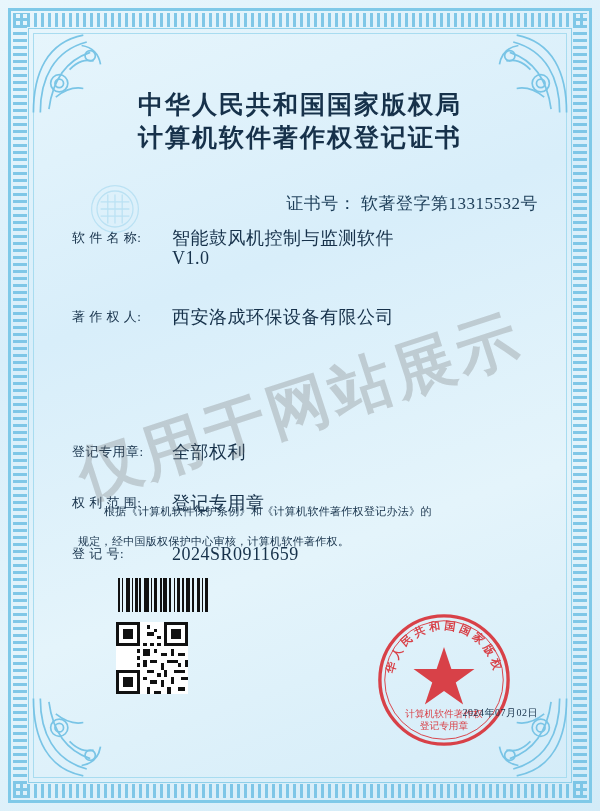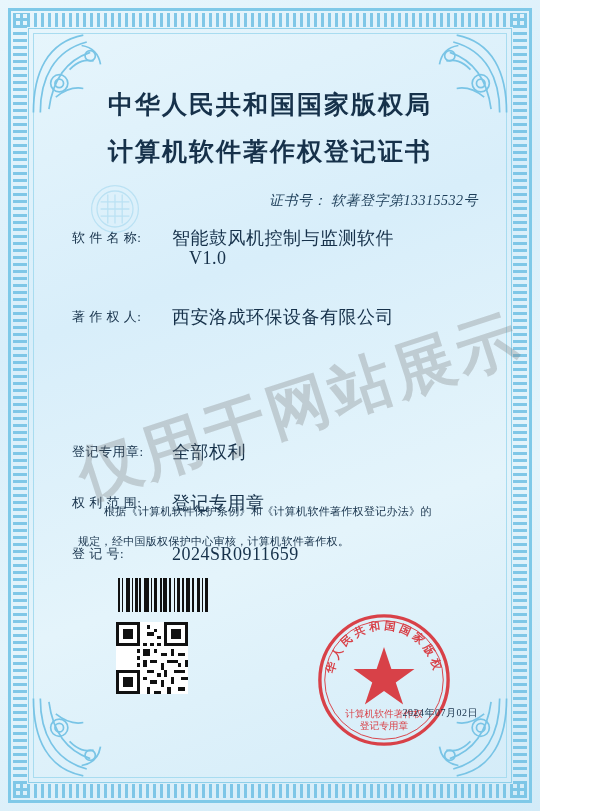--- a/index.html
+++ b/index.html
@@ -9,25 +9,24 @@
   body {
     width: 600px;
     height: 811px;
     font-family: "Liberation Serif", "DejaVu Serif", serif;
     background: #ffffff;
     overflow: hidden;
   }
 
   .certificate {
     position: relative;
-    width: 524px;
+    width: 600px;
     height: 811px;
     background: linear-gradient(160deg, #e8f6fc 0%, #d8eefa 35%, #e4f4fb 65%, #d2ebf8 100%);
     overflow: hidden;
-    padding-left: 16px;
   }
 
   
   .border-outer {
     position: absolute;
     left: 8px; top: 8px; right: 8px; bottom: 8px;
     border: 3px solid #7fc9e8;
     box-sizing: border-box;
   }
   .border-key {
@@ -90,36 +89,35 @@
     text-align: center;
   }
   .title-line1 {
     font-size: 25px;
     letter-spacing: 2px;
     color: #16314a;
     font-weight: bold;
     font-family: "Liberation Serif", "DejaVu Serif", serif;
   }
   .title-line2 {
-    margin-top: 14px;
+    margin-top: 0;
     font-size: 25px;
     letter-spacing: 2px;
     color: #16314a;
     font-weight: bold;
   }
 
   
   .cert-no {
     position: absolute;
     right: 62px;
     top: 192px;
-    font-size: 14px;
+    font-size: 17px;
     color: #1c3d58;
     letter-spacing: 0.5px;
-    font-style: italic;
   }
 
   
   .fields {
     position: absolute;
     left: 72px;
     right: 62px;
     top: 228px;
   }
   .field-row {
@@ -136,21 +134,20 @@
     line-height: 20px;
   }
   .field-value {
     font-size: 18px;
     color: #16314a;
     line-height: 20px;
     letter-spacing: 0.5px;
   }
   .field-value .sub {
     display: block;
-    margin-left: 17px;
   }
 
   .gap-big { height: 50px; }
 
   
   .statement {
     position: absolute;
     left: 78px;
     right: 62px;
     top: 496px;

